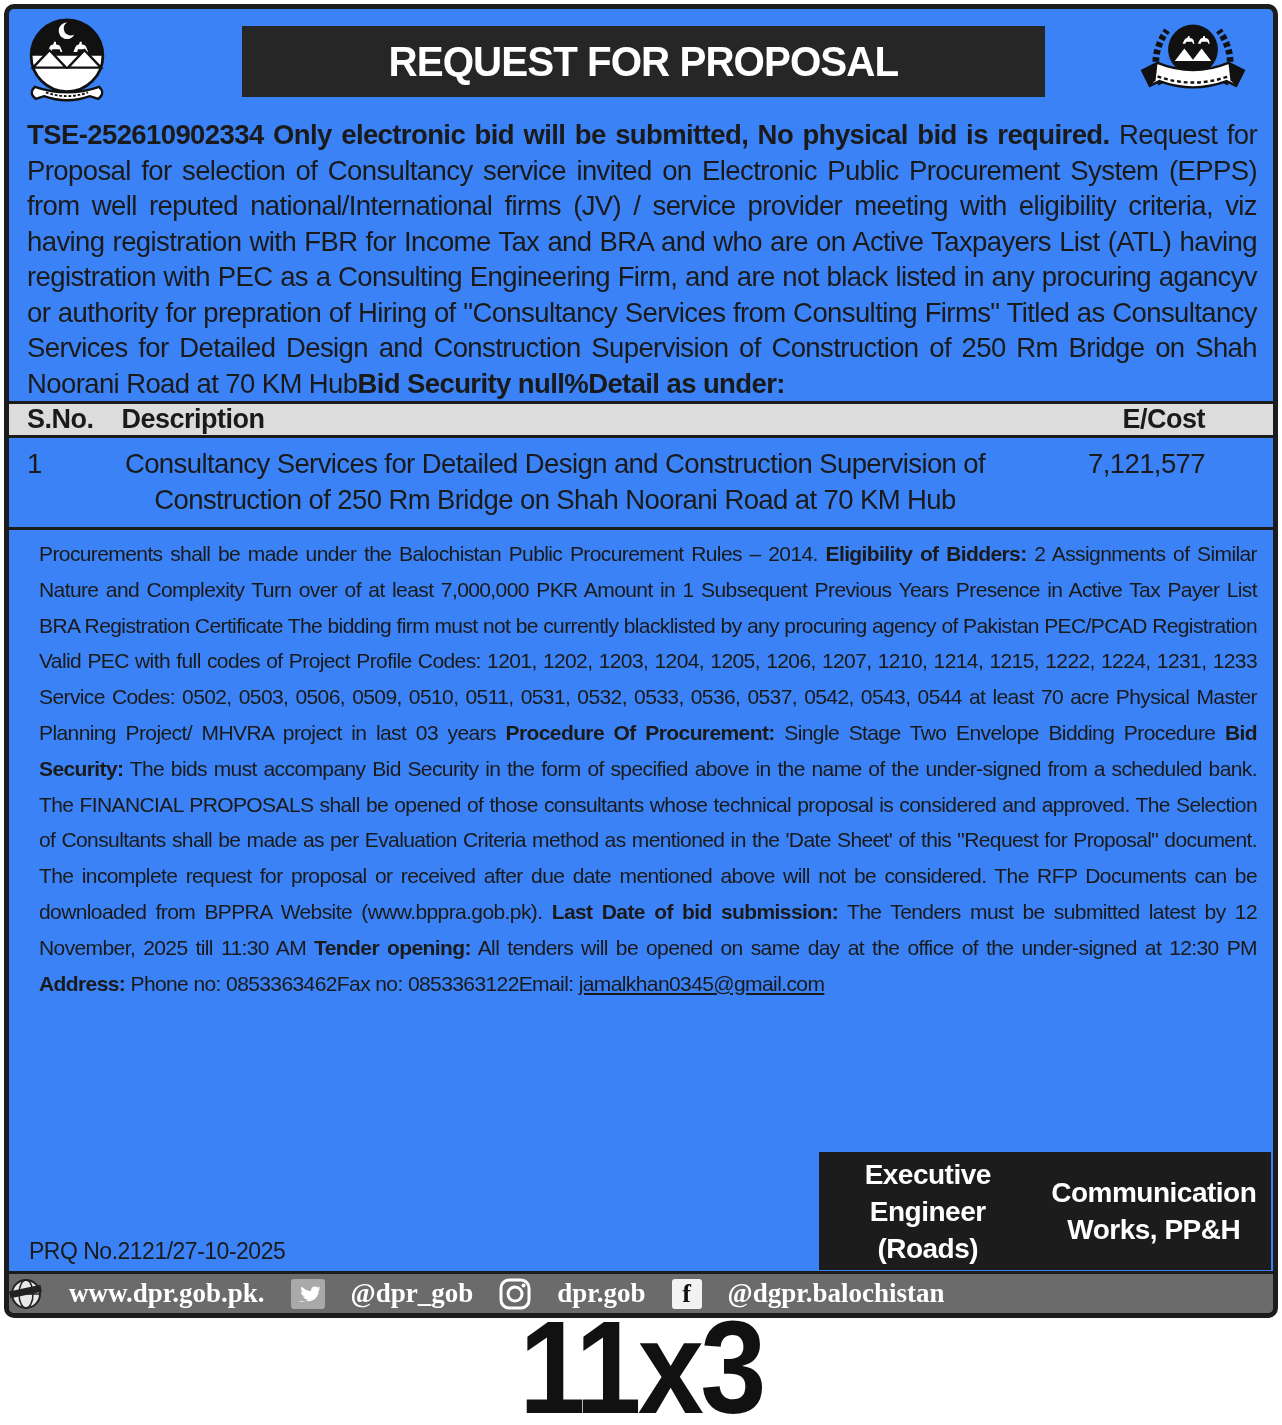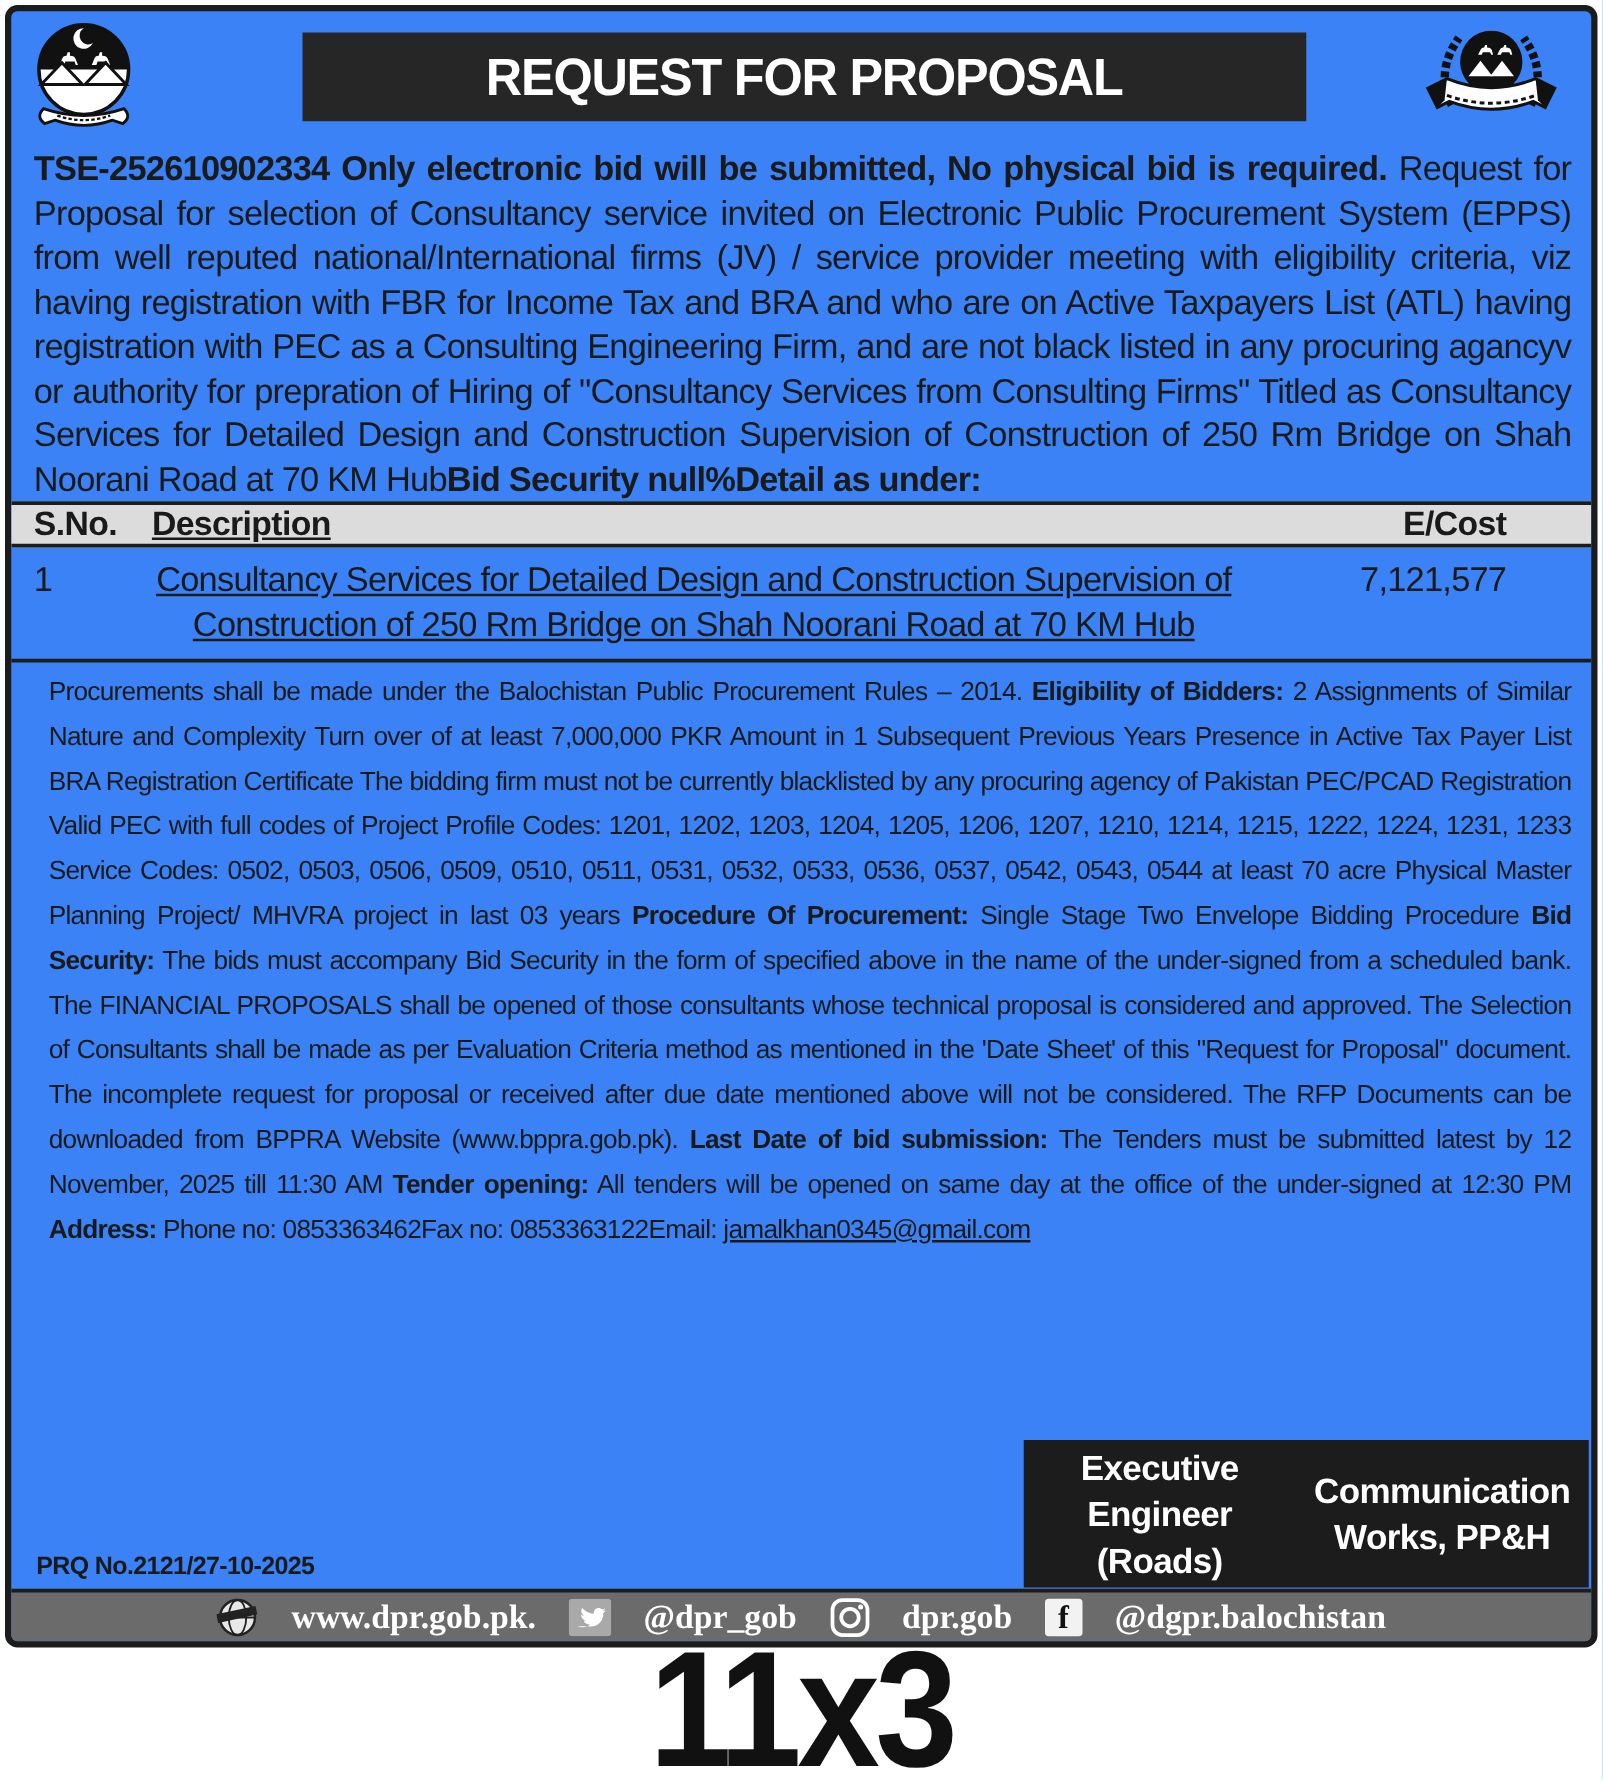--- a/index.html
+++ b/index.html
@@ -47,47 +47,47 @@
     font-weight:bold; font-size:27px; letter-spacing:-0.5px;
   }
   .trow {
     flex:0 0 auto; height:92px;
     border-bottom:3px solid #1c1c1c;
     display:flex; align-items:flex-start;
     font-size:27.5px; line-height:36px; letter-spacing:-0.6px;
     padding-top:8px;
   }
   .c-sno  { flex:0 0 55px; padding-left:18px; }
-  .c-desc { flex:1 1 auto; padding-left:28px; max-width:950px;text-decoration:underline; }
+  .c-desc { flex:1 1 auto; padding-left:28px; max-width:950px; }
   .trow .c-desc { padding-left:0; margin-left:16px;text-align:center; }
   .c-cost { margin-left:auto; flex:0 0 auto; text-align:right; padding-right:68px; }
   
   .details {
     flex:0 0 auto; height:614px; padding:6px 16px 0 30px;
     font-size:21px; line-height:35.8px; text-align:justify;
     letter-spacing:-0.6px; overflow:hidden;
   }
   
   .bottom { flex:1 1 auto; position:relative; }
   .prq {
     position:absolute; left:20px; bottom:6px;
-    font-weight:bold; font-size:20px; letter-spacing:-0.5px;
+    font-weight:normal; font-size:23px; letter-spacing:-0.5px;
   }
   .sig {
     position:absolute; right:2px; top:8px; width:452px; height:118px;
     background:#1c1c1c; color:#fff;
     display:flex; flex-direction:row; align-items:center; justify-content:center;
     font-size:28px; line-height:37px; font-weight:bold; letter-spacing:-0.5px;
     text-align:center;
   }
   
   .footer {
     flex:0 0 auto; height:42px;
     background:#6b6b6b; border-top:3px solid #1c1c1c;
-    display:flex; align-items:center; justify-content:center; gap:26px;
+    display:flex; align-items:center; gap:26px;
     color:#fff; font-family:"Liberation Serif", serif;
     font-weight:bold; font-size:27px;
   }
   .footer .icon { display:inline-flex; align-items:center; }
   .fb-box {
     width:30px; height:30px; background:#f2f2f2; color:#111;
     border-radius:3px; display:inline-flex; align-items:center; justify-content:center;
     font-family:"Liberation Serif", serif; font-weight:bold; font-size:26px;
   }
   

